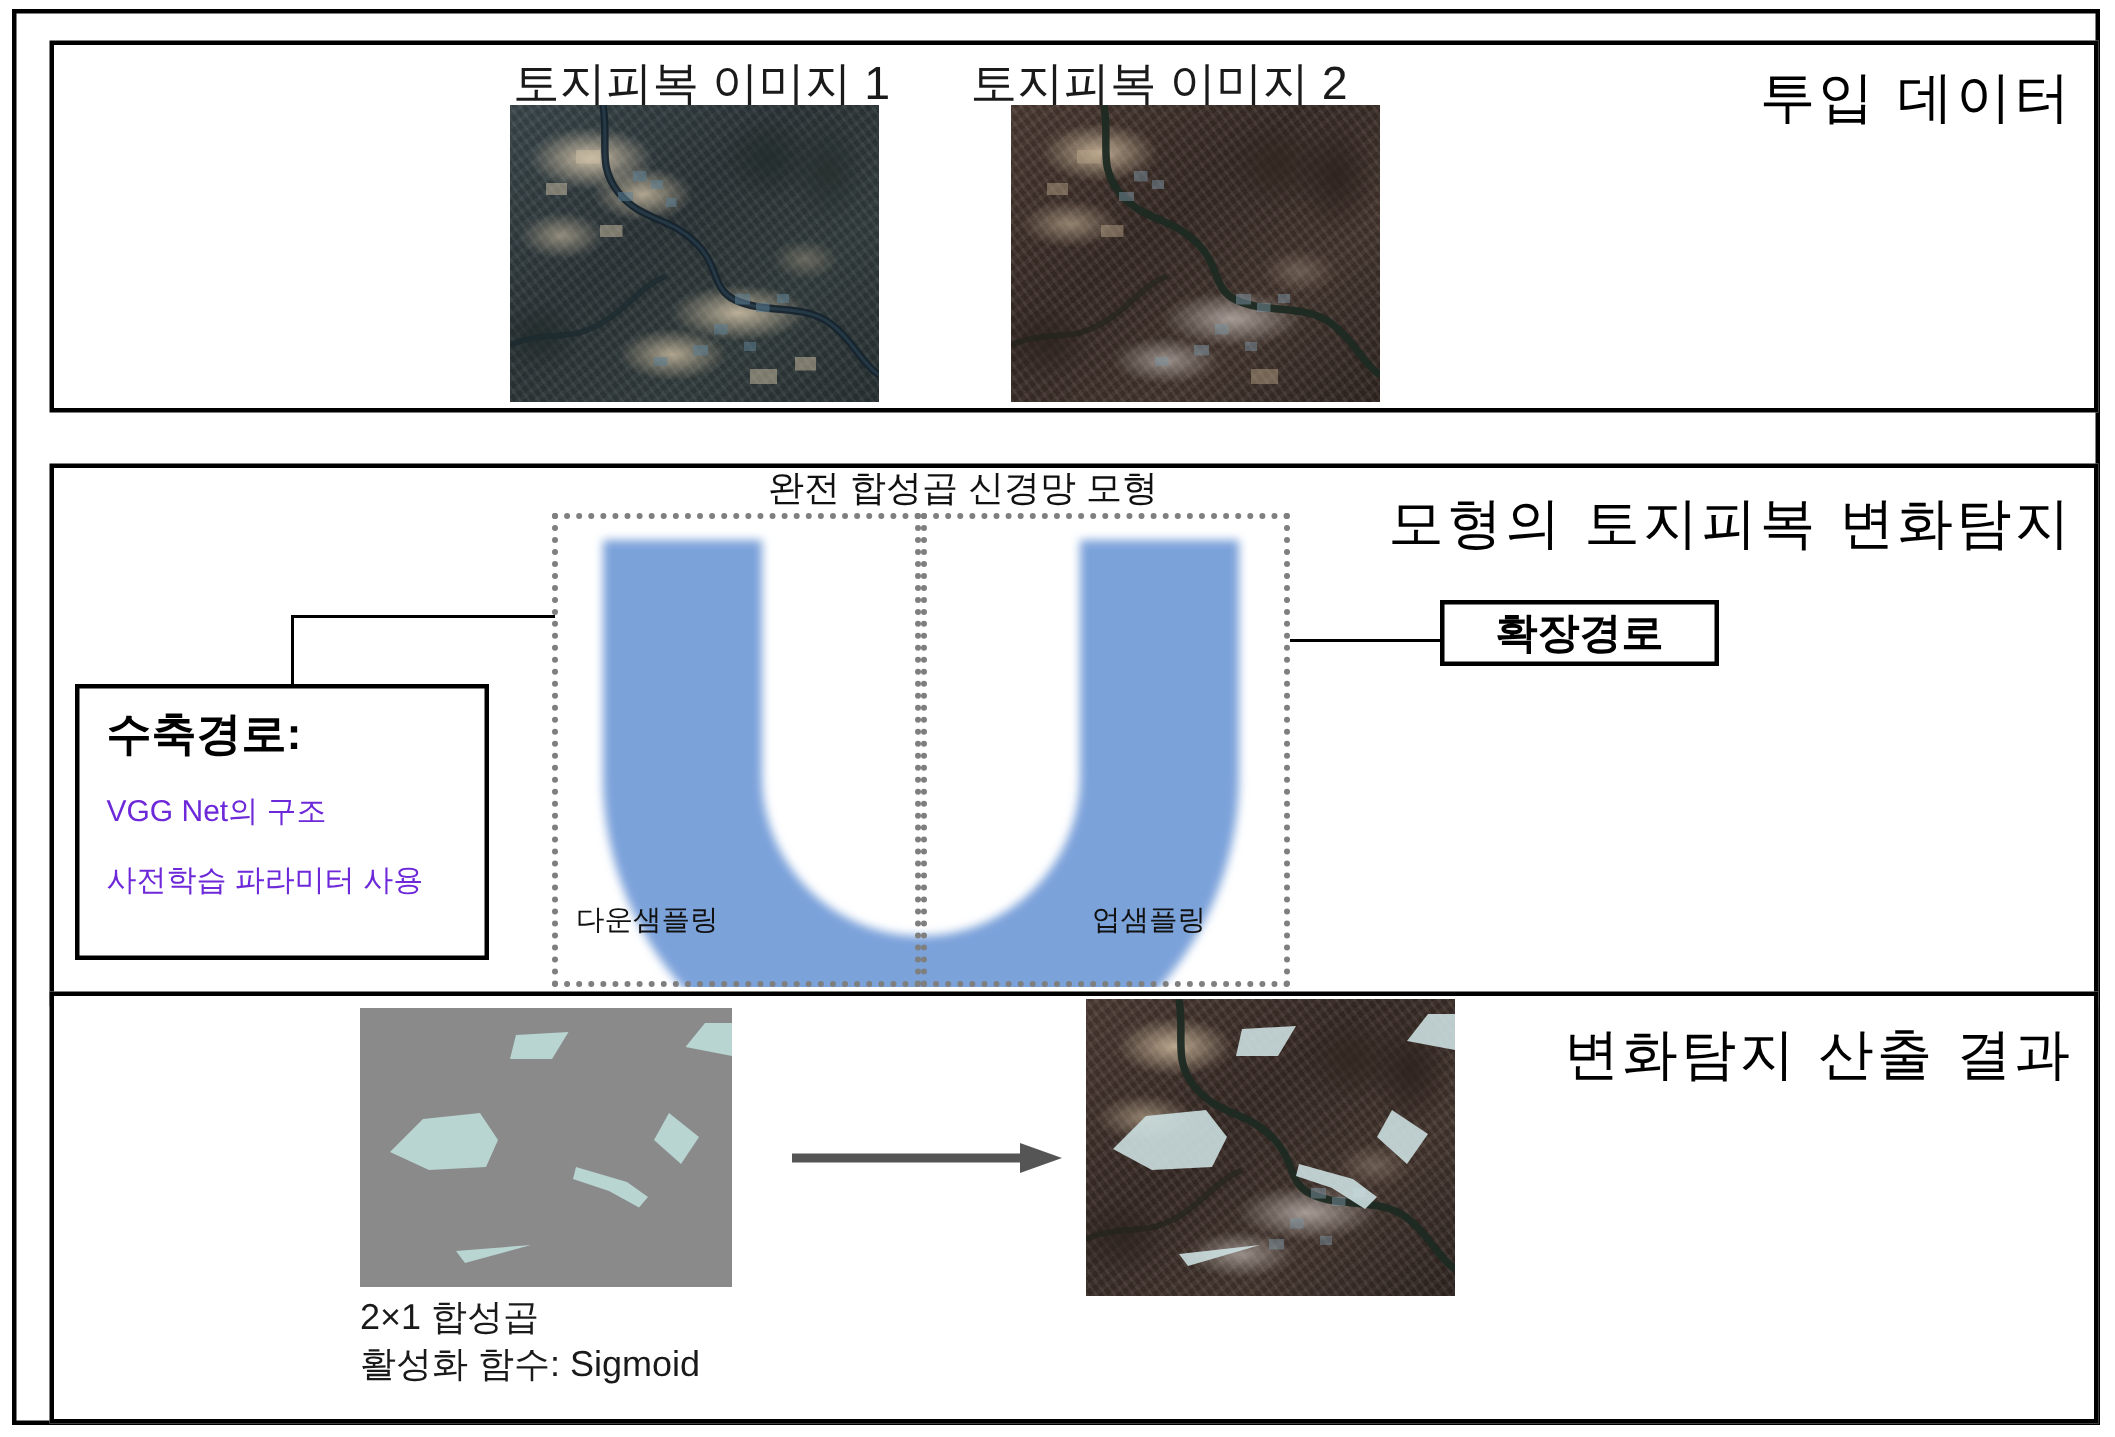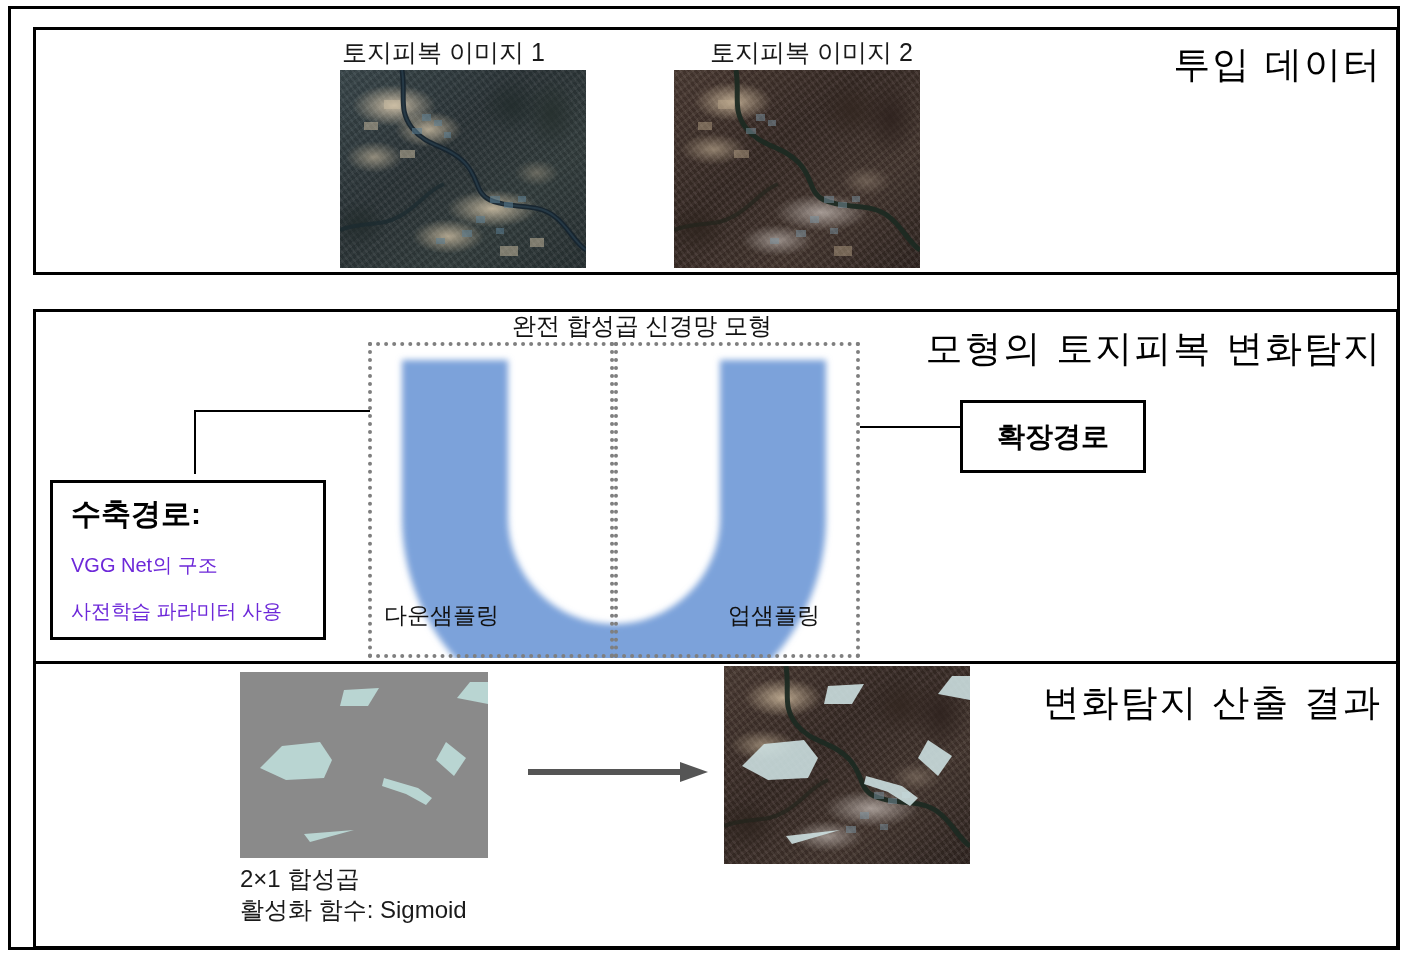--- a/index.html
+++ b/index.html
@@ -48,27 +48,27 @@
     line-height: 1;
     text-align: right;
   }
   #title-input  { top: 16px; }
   #title-model  { top: 18px; }
   #title-output { top: 20px; }
 
   
   .img-caption {
     position: absolute;
-    font-size: 25px;
+    font-size: 31px;
     white-space: nowrap;
     line-height: 1;
     color: #1a1a1a;
   }
   #cap-1 { left: 306px; top: 10px; }
-  #cap-2 { left: 674px; top: 10px; }
+  #cap-2 { left: 611px; top: 10px; }
 
   .sat {
     position: absolute;
     overflow: hidden;
   }
   #sat-1 { left: 304px; top: 40px; width: 246px; height: 198px; }
   #sat-2 { left: 638px; top: 40px; width: 246px; height: 198px; }
 
   
   .sat-a {
@@ -121,21 +121,21 @@
     position: absolute;
     left: 332px;
     top: 30px;
     width: 492px;
     height: 316px;
     overflow: hidden;
   }
 
   .u-label {
     position: absolute;
-    font-size: 23px;
+    font-size: 19px;
     white-space: nowrap;
     line-height: 1;
     color: #111;
     text-align: center;
   }
   #lbl-down { left: 348px; top: 292px; }
   #lbl-up   { left: 692px; top: 292px; }
 
   #model-sub-title {
     position: absolute;
@@ -150,31 +150,31 @@
   #model-sub-title span { position: relative; left: -74px; }
 
   
   .callout {
     position: absolute;
     border: 3px solid #000;
     box-sizing: border-box;
     background: #fff;
   }
   #callout-left {
-    left: 14px; top: 168px; width: 276px; height: 160px;
+    left: 14px; top: 144px; width: 276px; height: 184px;
     padding: 16px 14px 0 18px;
   }
   #callout-left .head {
     font-size: 30px; font-weight: bold; line-height: 1; margin-bottom: 26px;
   }
   #callout-left .line {
     font-size: 20px; line-height: 1; margin-bottom: 26px; color: #6d28d9;
   }
   #callout-right {
-    left: 924px; top: 88px; width: 186px; height: 73px;
+    left: 924px; top: 88px; width: 186px; height: 44px;
     display: flex; align-items: center; justify-content: center;
   }
   #callout-right .head { font-size: 28px; font-weight: bold; line-height: 1; }
 
   .connector { position: absolute; background: #000; }
 
   
   #mask-img {
     position: absolute;
     left: 204px; top: 8px; width: 248px; height: 186px;

